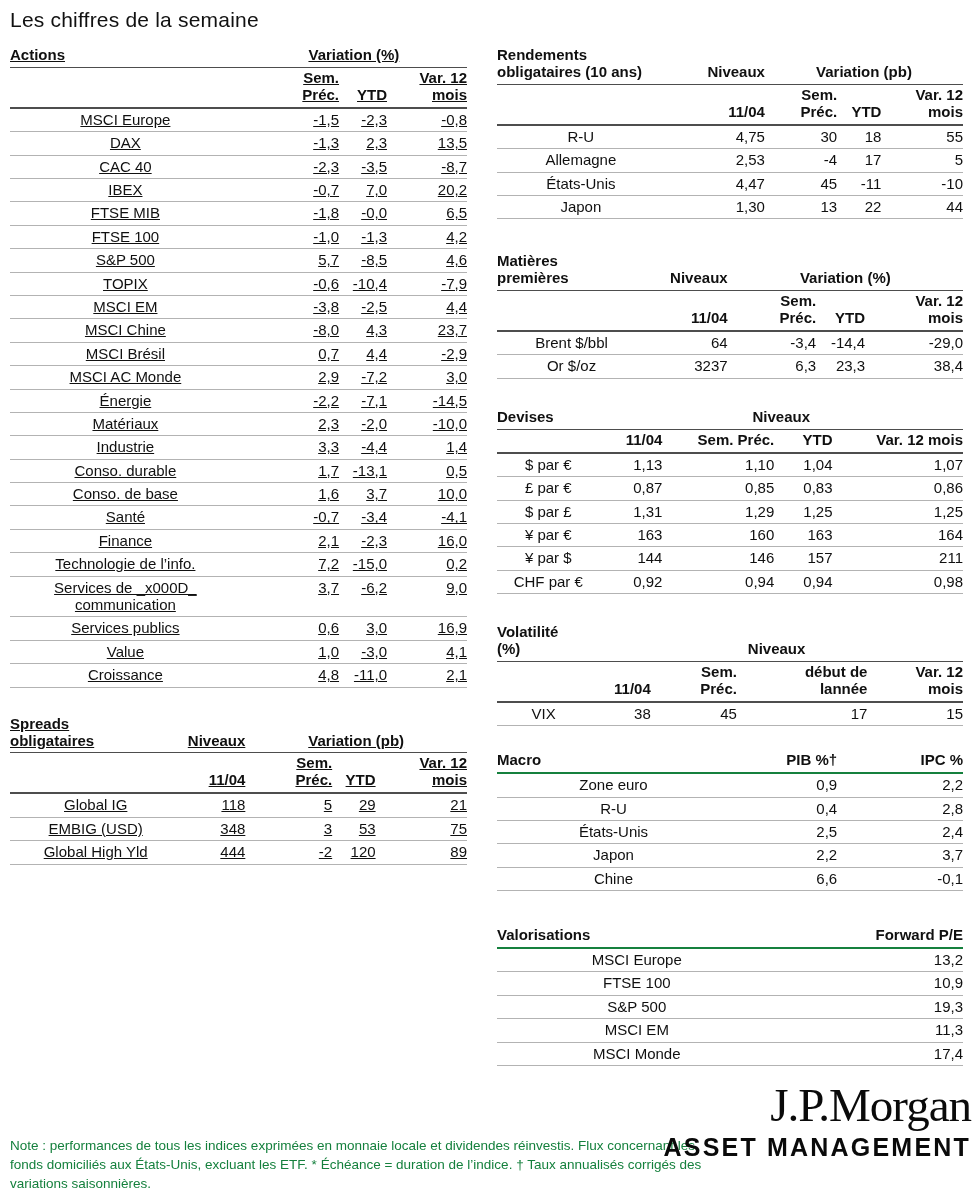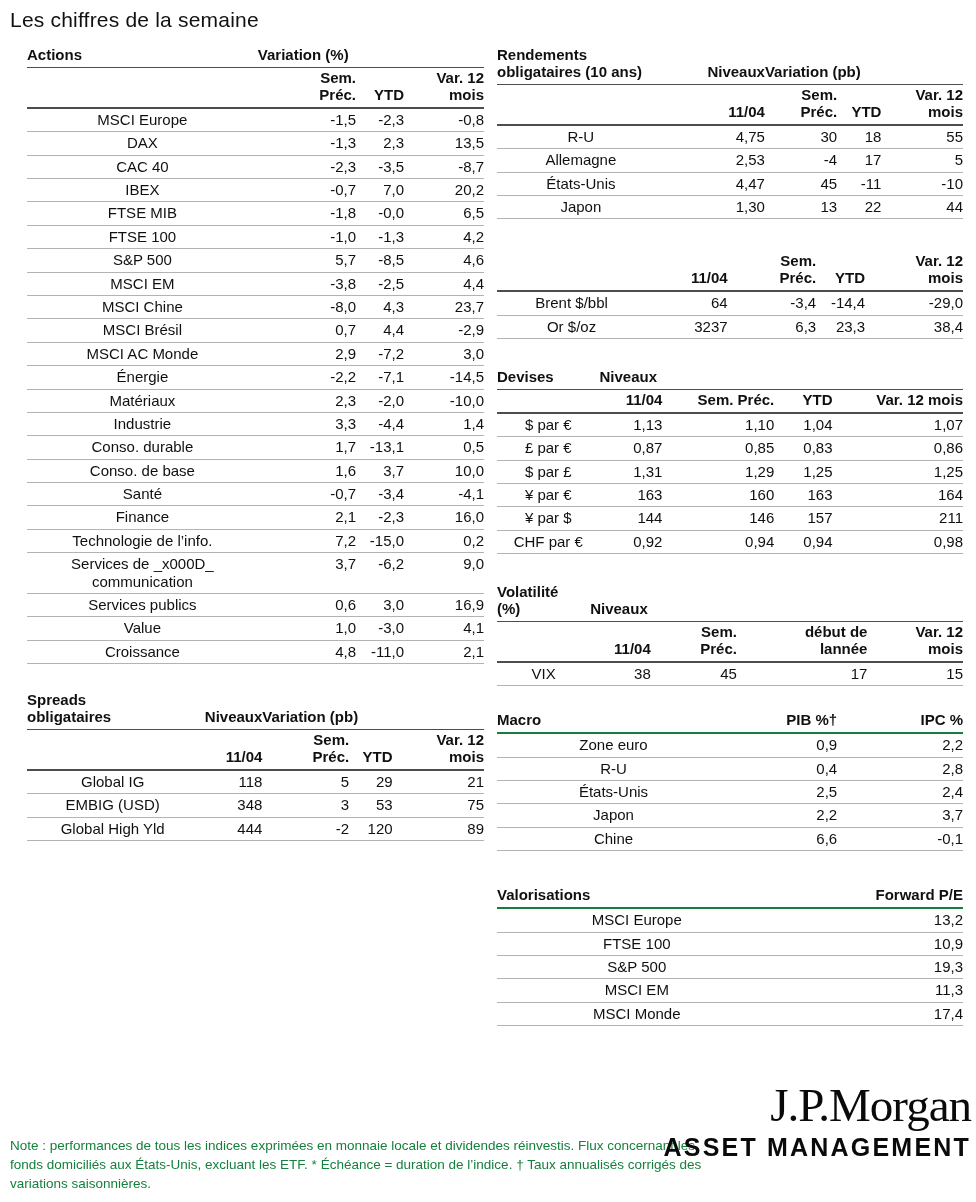--- a/index.html
+++ b/index.html
@@ -4,30 +4,30 @@
 <style>
   html,body { margin:0; padding:0; background:#ffffff; }
   body { font-family:"Liberation Sans","DejaVu Sans",sans-serif; color:#101010; }
   .page { position:relative; width:976px; height:1202px; background:#ffffff; overflow:hidden;padding-left:8px; }
 
   h1.page-title {
     position:absolute; left:10px; top:8px; margin:0;
     font-size:21px; font-weight:normal; letter-spacing:.2px; color:#111;
   }
 
-  .col-left  { position:absolute; left:27px;  top:45px; width:457px; }
+  .col-left  { position:absolute; left:10px;  top:45px; width:457px;text-decoration:underline; }
   .col-right { position:absolute; left:497px; top:45px; width:466px; }
 
   table.t { width:100%; border-collapse:collapse; table-layout:fixed; font-size:15px; }
   .t th, .t td { white-space:pre; padding:0; overflow:visible; }
   .t thead th { font-weight:bold; vertical-align:bottom; text-align:left; padding:2px 0 3px 0; line-height:1.13; }
   .t .title-row th { border-bottom:1.5px solid #4d4d4d; }
   .t .cols-row  th { border-bottom:2px solid #4d4d4d; }
   .t.no-sub .title-row th { border-bottom:2px solid #15803d; }
-  .t .group.center { }
+  .t .group.center { text-align:center; }
   .t .group.right  { text-align:right; }
   .t .colhead { text-align:right; }
   .t tbody td { border-bottom:1px solid #b3b3b3; padding:2px 0 3px 0; vertical-align:top; line-height:1.16; }
   .t td.num { text-align:right; }
   .t td.label { text-align:center; }
 
   .tblwrap { margin:0; }
   .mt26 { margin-top:26px; }
   .mt32 { margin-top:32px; }
   .mt28 { margin-top:28px; }
@@ -115,20 +115,26 @@
               <td class="num">-1,3</td>
               <td class="num">4,2</td>
             </tr>
             <tr>
               <td class="label">S&amp;P 500</td>
               <td class="num">5,7</td>
               <td class="num">-8,5</td>
               <td class="num">4,6</td>
             </tr>
             <tr>
+              <td class="label">TOPIX</td>
+              <td class="num">-0,6</td>
+              <td class="num">-10,4</td>
+              <td class="num">-7,9</td>
+            </tr>
+            <tr>
               <td class="label">MSCI EM</td>
               <td class="num">-3,8</td>
               <td class="num">-2,5</td>
               <td class="num">4,4</td>
             </tr>
             <tr>
               <td class="label">MSCI Chine</td>
               <td class="num">-8,0</td>
               <td class="num">4,3</td>
               <td class="num">23,7</td>
@@ -336,20 +342,26 @@
     <div class="tblwrap mt32">
         <table class="t">
           <colgroup>
             <col style="width: 32%;">
             <col style="width: 17.5%;">
             <col style="width: 19%;">
             <col style="width: 10.5%;">
             <col style="width: 21%;">
           </colgroup>
           <thead>
+            <tr class="title-row">
+              <th class="title">Matières
+premières</th>
+              <th colspan="1" class="group right">Niveaux</th>
+              <th colspan="3" class="group center">Variation (%)</th>
+            </tr>
             <tr class="cols-row">
               <th></th>
               <th class="colhead">11/04</th>
               <th class="colhead">Sem.
 Préc.</th>
               <th class="colhead">YTD</th>
               <th class="colhead">Var. 12
 mois</th>
             </tr>
           </thead>

